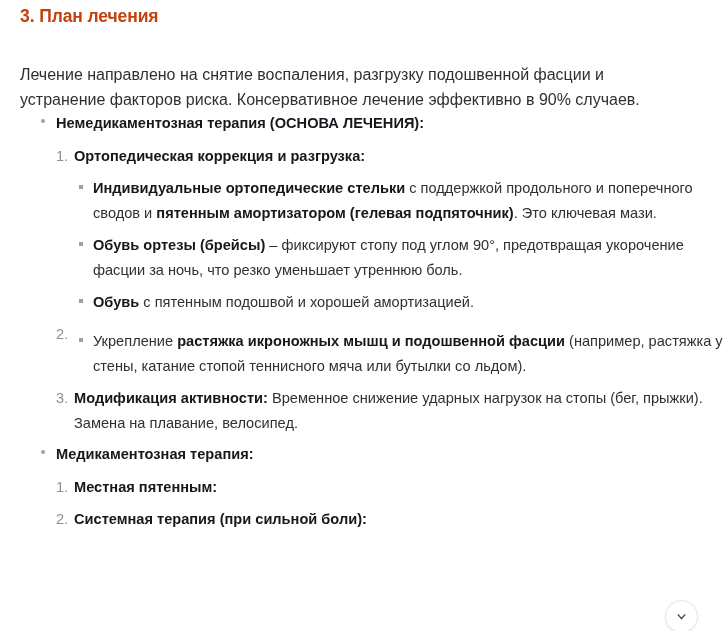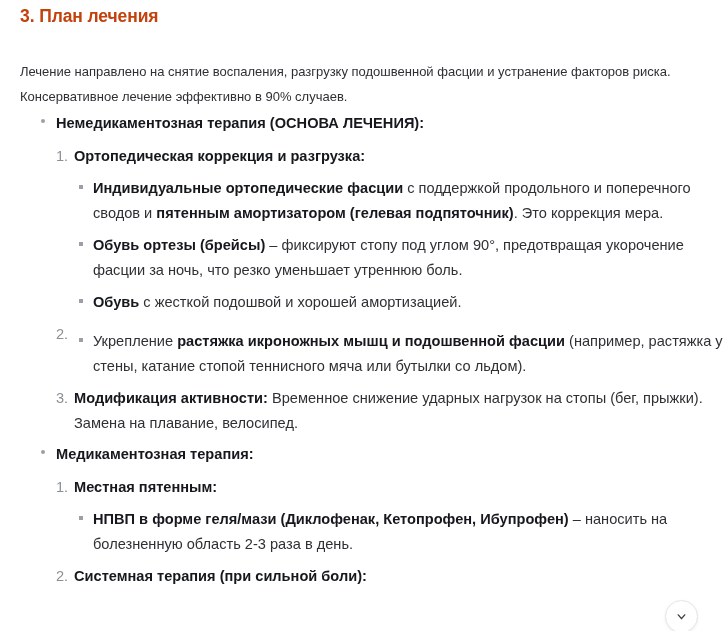--- a/index.html
+++ b/index.html
@@ -35,21 +35,21 @@
     font-weight: bold;
     color: #c2410c;
     letter-spacing: -0.1px;
   }
 
   .intro {
     position: absolute;
     left: 20px;
     top: 46px;
     width: 660px;
-    font-size: 13px;
+    font-size: 16px;
     line-height: 25px;
     color: #2f3034;
   }
 
   .list-root {
     position: absolute;
     left: 0;
     top: 108px;
     width: 724px;
   }
@@ -185,33 +185,33 @@
           <li>
             <div class="row">
               <span class="num">1.</span>
               <span class="t-bold">Ортопедическая коррекция и разгрузка:</span>
             </div>
 
             <ul class="lvl3 indent-lvl3">
               <li>
                 <div class="row">
                   <span class="bullet-square"></span>
-                  <span class="t-bold">Индивидуальные ортопедические фасции</span><span class="t-norm"> с поддержкой продольного и поперечного сводов и </span><span class="t-bold">пятенным амортизатором (гелевая подпяточник)</span><span class="t-norm">. Это коррекция мера.</span>
+                  <span class="t-bold">Индивидуальные ортопедические стельки</span><span class="t-norm"> с поддержкой продольного и поперечного сводов и </span><span class="t-bold">пятенным амортизатором (гелевая подпяточник)</span><span class="t-norm">. Это ключевая мази.</span>
                 </div>
               </li>
               <li>
                 <div class="row">
                   <span class="bullet-square"></span>
                   <span class="t-bold">Обувь ортезы (брейсы)</span><span class="t-norm"> – фиксируют стопу под углом 90°, предотвращая укорочение фасции за ночь, что резко уменьшает утреннюю боль.</span>
                 </div>
               </li>
               <li>
                 <div class="row">
                   <span class="bullet-square"></span>
-                  <span class="t-bold">Обувь</span><span class="t-norm"> с жесткой подошвой и хорошей амортизацией.</span>
+                  <span class="t-bold">Обувь</span><span class="t-norm"> с пятенным подошвой и хорошей амортизацией.</span>
                 </div>
               </li>
             </ul>
           </li>
 
           <li>
             <div class="row">
               <span class="num">2.</span>
             </div>
 
@@ -242,28 +242,20 @@
         </div>
 
         <ol class="lvl2 indent-lvl2">
 
           <li>
             <div class="row">
               <span class="num">1.</span>
               <span class="t-bold">Местная пятенным:</span>
             </div>
 
-            <ul class="lvl3 indent-lvl3">
-              <li>
-                <div class="row">
-                  <span class="bullet-square"></span>
-                  <span class="t-bold">НПВП в форме геля/мази (Диклофенак, Кетопрофен, Ибупрофен)</span><span class="t-norm"> – наносить на болезненную область 2-3 раза в день.</span>
-                </div>
-              </li>
-            </ul>
           </li>
 
           <li>
             <div class="row">
               <span class="num">2.</span>
               <span class="t-bold">Системная терапия (при сильной боли):</span>
             </div>
           </li>
 
         </ol>

